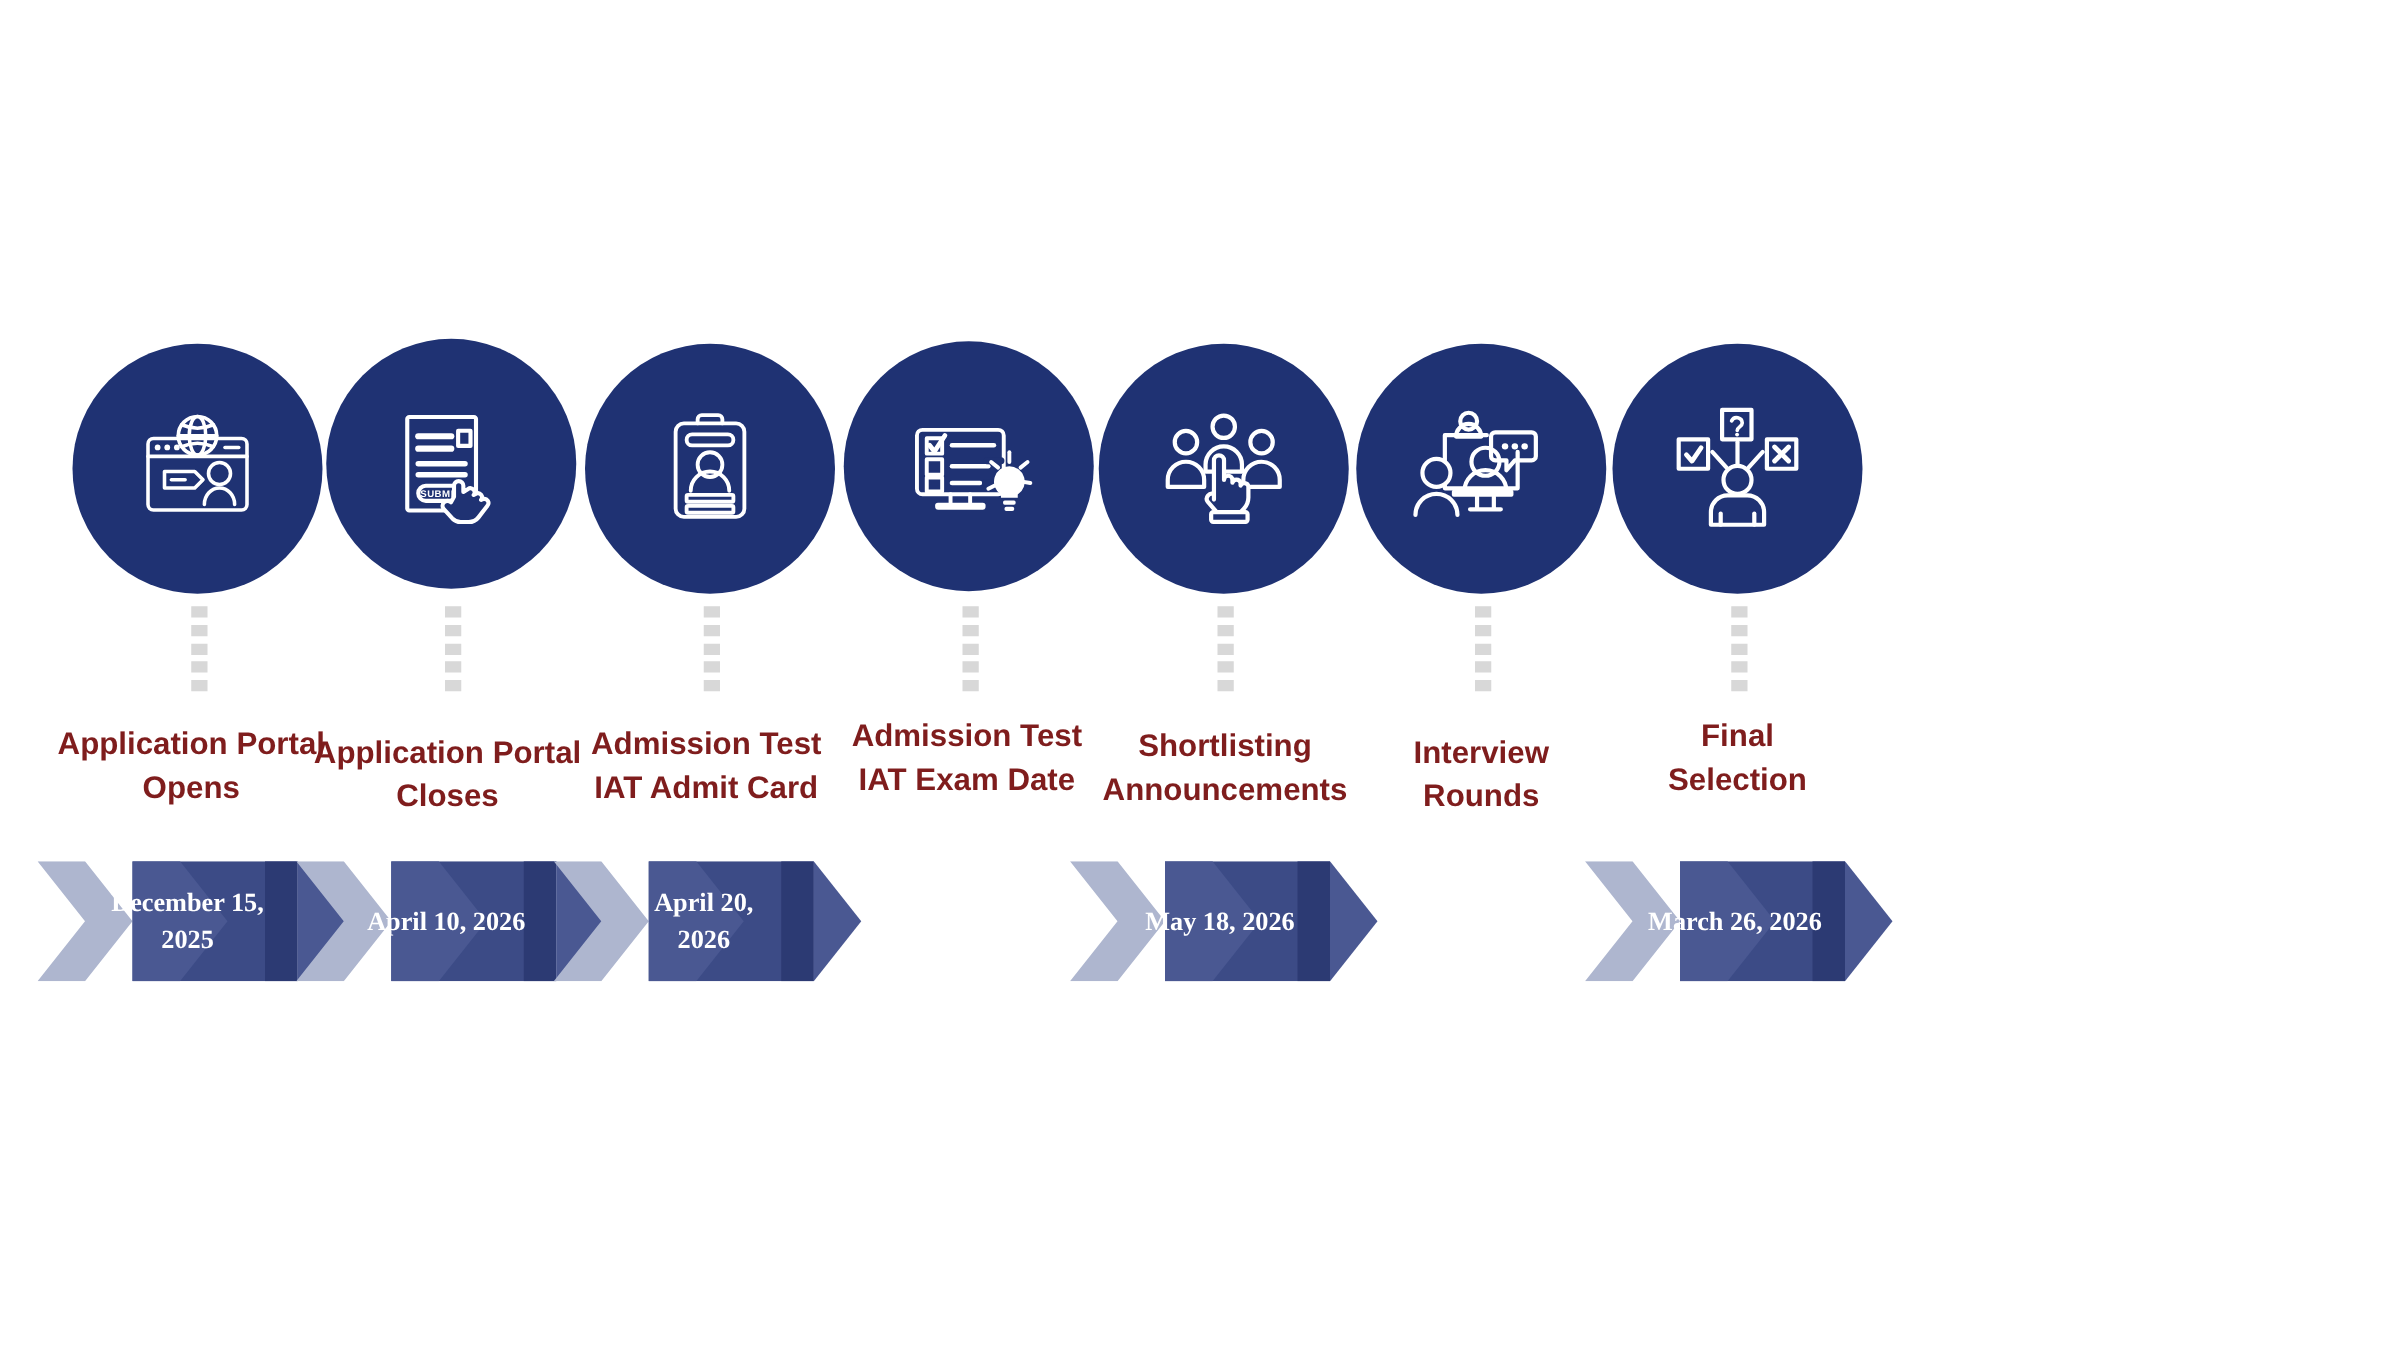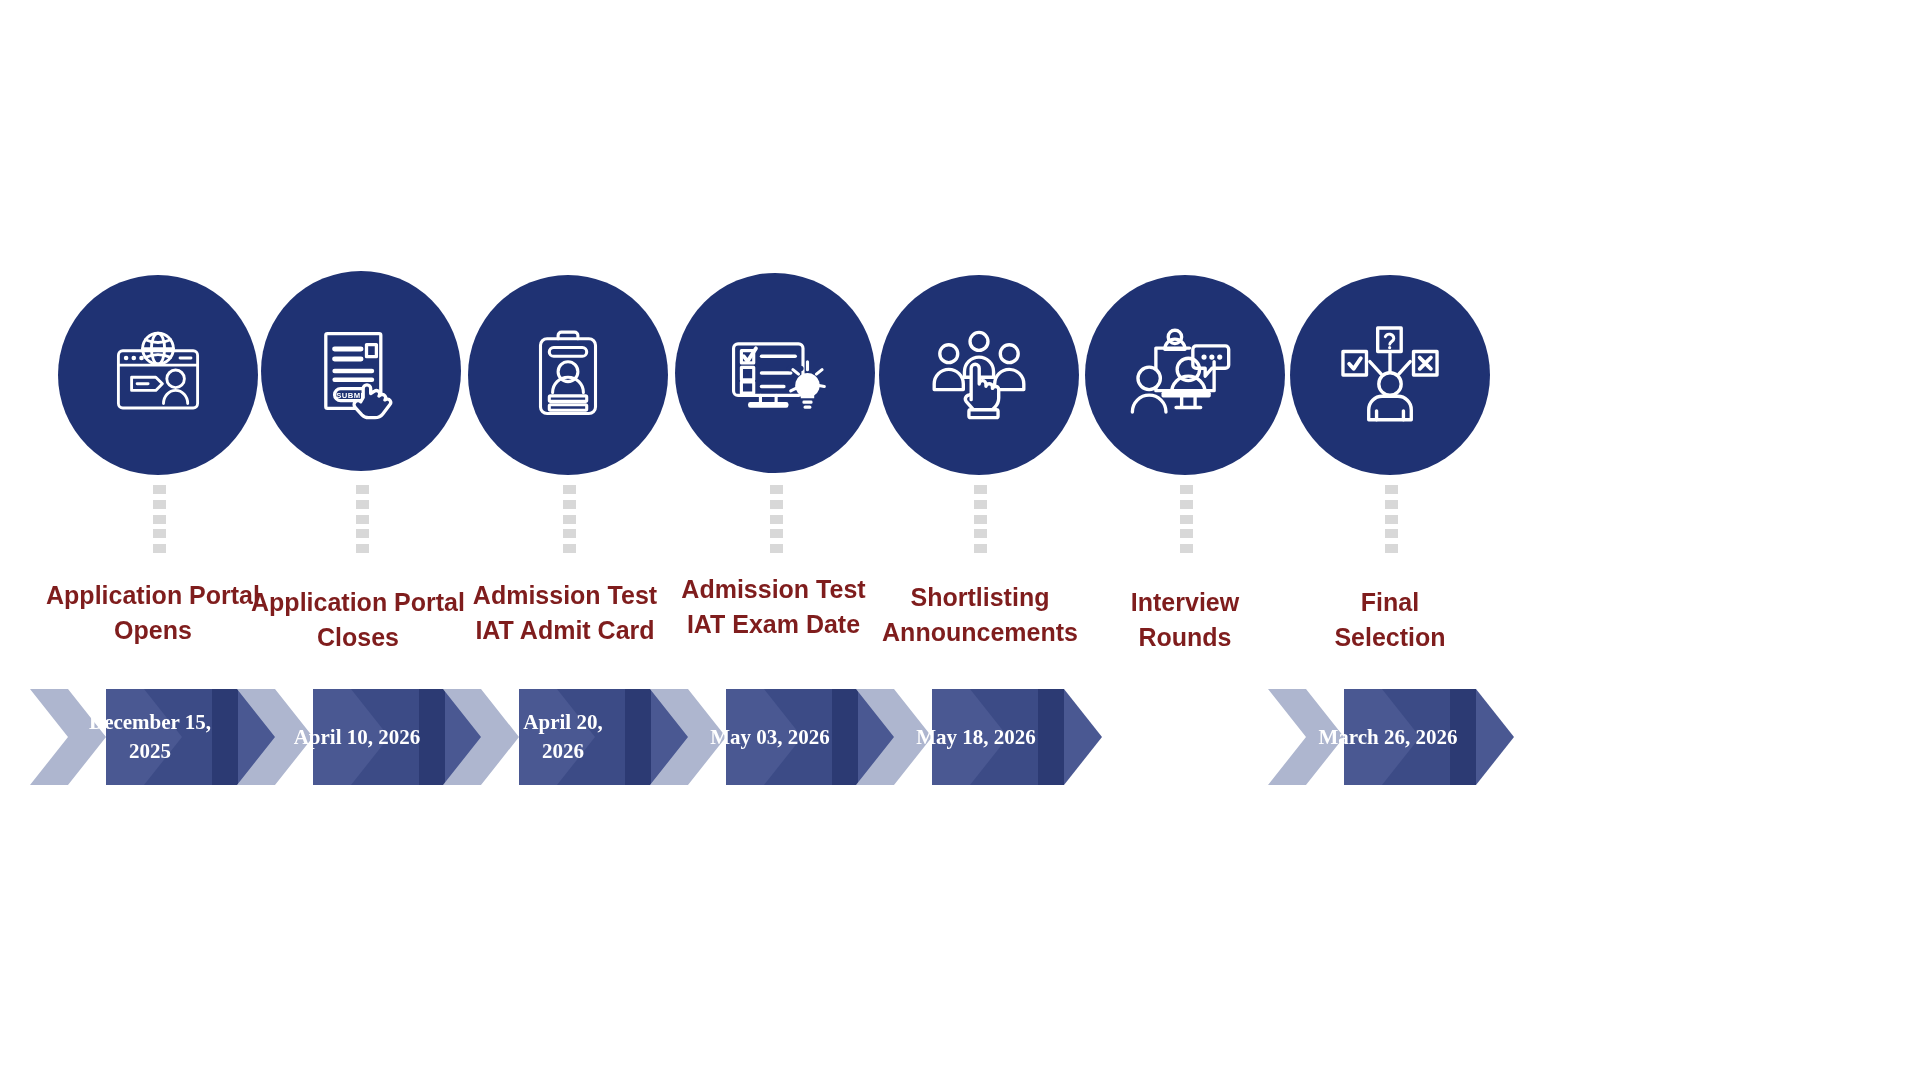--- a/index.html
+++ b/index.html
@@ -327,21 +327,21 @@
     <div class="stage-label" style="left:243px;  top:585px; width:230px;">Application Portal
 Closes</div>
     <div class="stage-label" style="left:450px;  top:578px; width:230px;">Admission Test
 IAT Admit Card</div>
     <div class="stage-label" style="left:656px;  top:572px; width:235px;">Admission Test
 IAT Exam Date</div>
     <div class="stage-label" style="left:860px;  top:580px; width:240px;">Shortlisting
 Announcements</div>
     <div class="stage-label" style="left:1070px; top:585px; width:230px;">Interview
 Rounds</div>
-    <div class="stage-label" style="left:1275px; top:585px; width:230px;text-align:center;">Final
+    <div class="stage-label" style="left:1275px; top:572px; width:230px;text-align:center;">Final
 Selection</div>
   </div>
 
   <div class="ribbon-row">
 
     <div class="ribbon" style="left:30px; width:260px;">
       <svg width="260" height="96" viewBox="0 0 260 96">
         <polygon points="0,0 38,0 76,48 38,96 0,96 38,48" fill="#aeb6cf"></polygon>
         <rect x="76" y="0" width="132" height="96" fill="#3c4b86"></rect>
         <polygon points="76,0 114,0 152,48 114,96 76,96" fill="#4a5892"></polygon>
@@ -368,30 +368,20 @@
         <polygon points="0,0 38,0 76,48 38,96 0,96 38,48" fill="#aeb6cf"></polygon>
         <rect x="76" y="0" width="132" height="96" fill="#3c4b86"></rect>
         <polygon points="76,0 114,0 152,48 114,96 76,96" fill="#4a5892"></polygon>
         <rect x="182" y="0" width="26" height="96" fill="#2c3a73"></rect>
         <polygon points="208,0 208,96 246,48" fill="#4a5892"></polygon>
       </svg>
       <div class="ribbon-text">April 20,
 2026</div>
     </div>
 
-    <div class="ribbon" style="left:650px; width:260px;">
-      <svg width="260" height="96" viewBox="0 0 260 96">
-        <polygon points="0,0 38,0 76,48 38,96 0,96 38,48" fill="#aeb6cf"></polygon>
-        <rect x="76" y="0" width="132" height="96" fill="#3c4b86"></rect>
-        <polygon points="76,0 114,0 152,48 114,96 76,96" fill="#4a5892"></polygon>
-        <rect x="182" y="0" width="26" height="96" fill="#2c3a73"></rect>
-        <polygon points="208,0 208,96 246,48" fill="#4a5892"></polygon>
-      </svg>
-      <div class="ribbon-text">May 03, 2026</div>
-    </div>
 
     <div class="ribbon" style="left:856px; width:260px;">
       <svg width="260" height="96" viewBox="0 0 260 96">
         <polygon points="0,0 38,0 76,48 38,96 0,96 38,48" fill="#aeb6cf"></polygon>
         <rect x="76" y="0" width="132" height="96" fill="#3c4b86"></rect>
         <polygon points="76,0 114,0 152,48 114,96 76,96" fill="#4a5892"></polygon>
         <rect x="182" y="0" width="26" height="96" fill="#2c3a73"></rect>
         <polygon points="208,0 208,96 246,48" fill="#4a5892"></polygon>
       </svg>
       <div class="ribbon-text">May 18, 2026</div>

